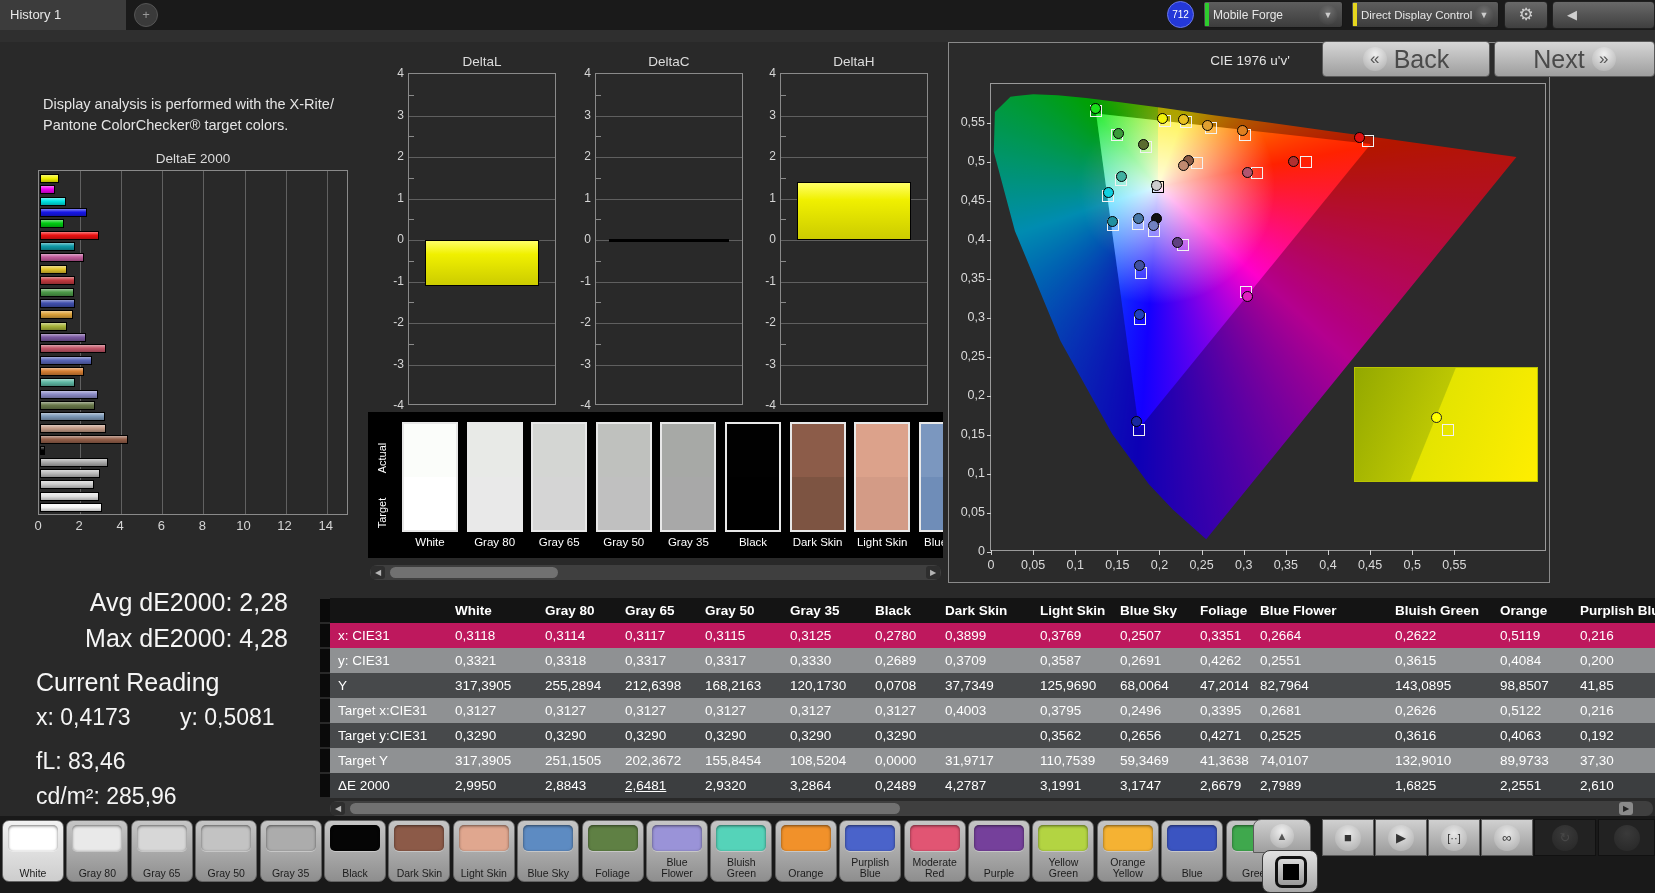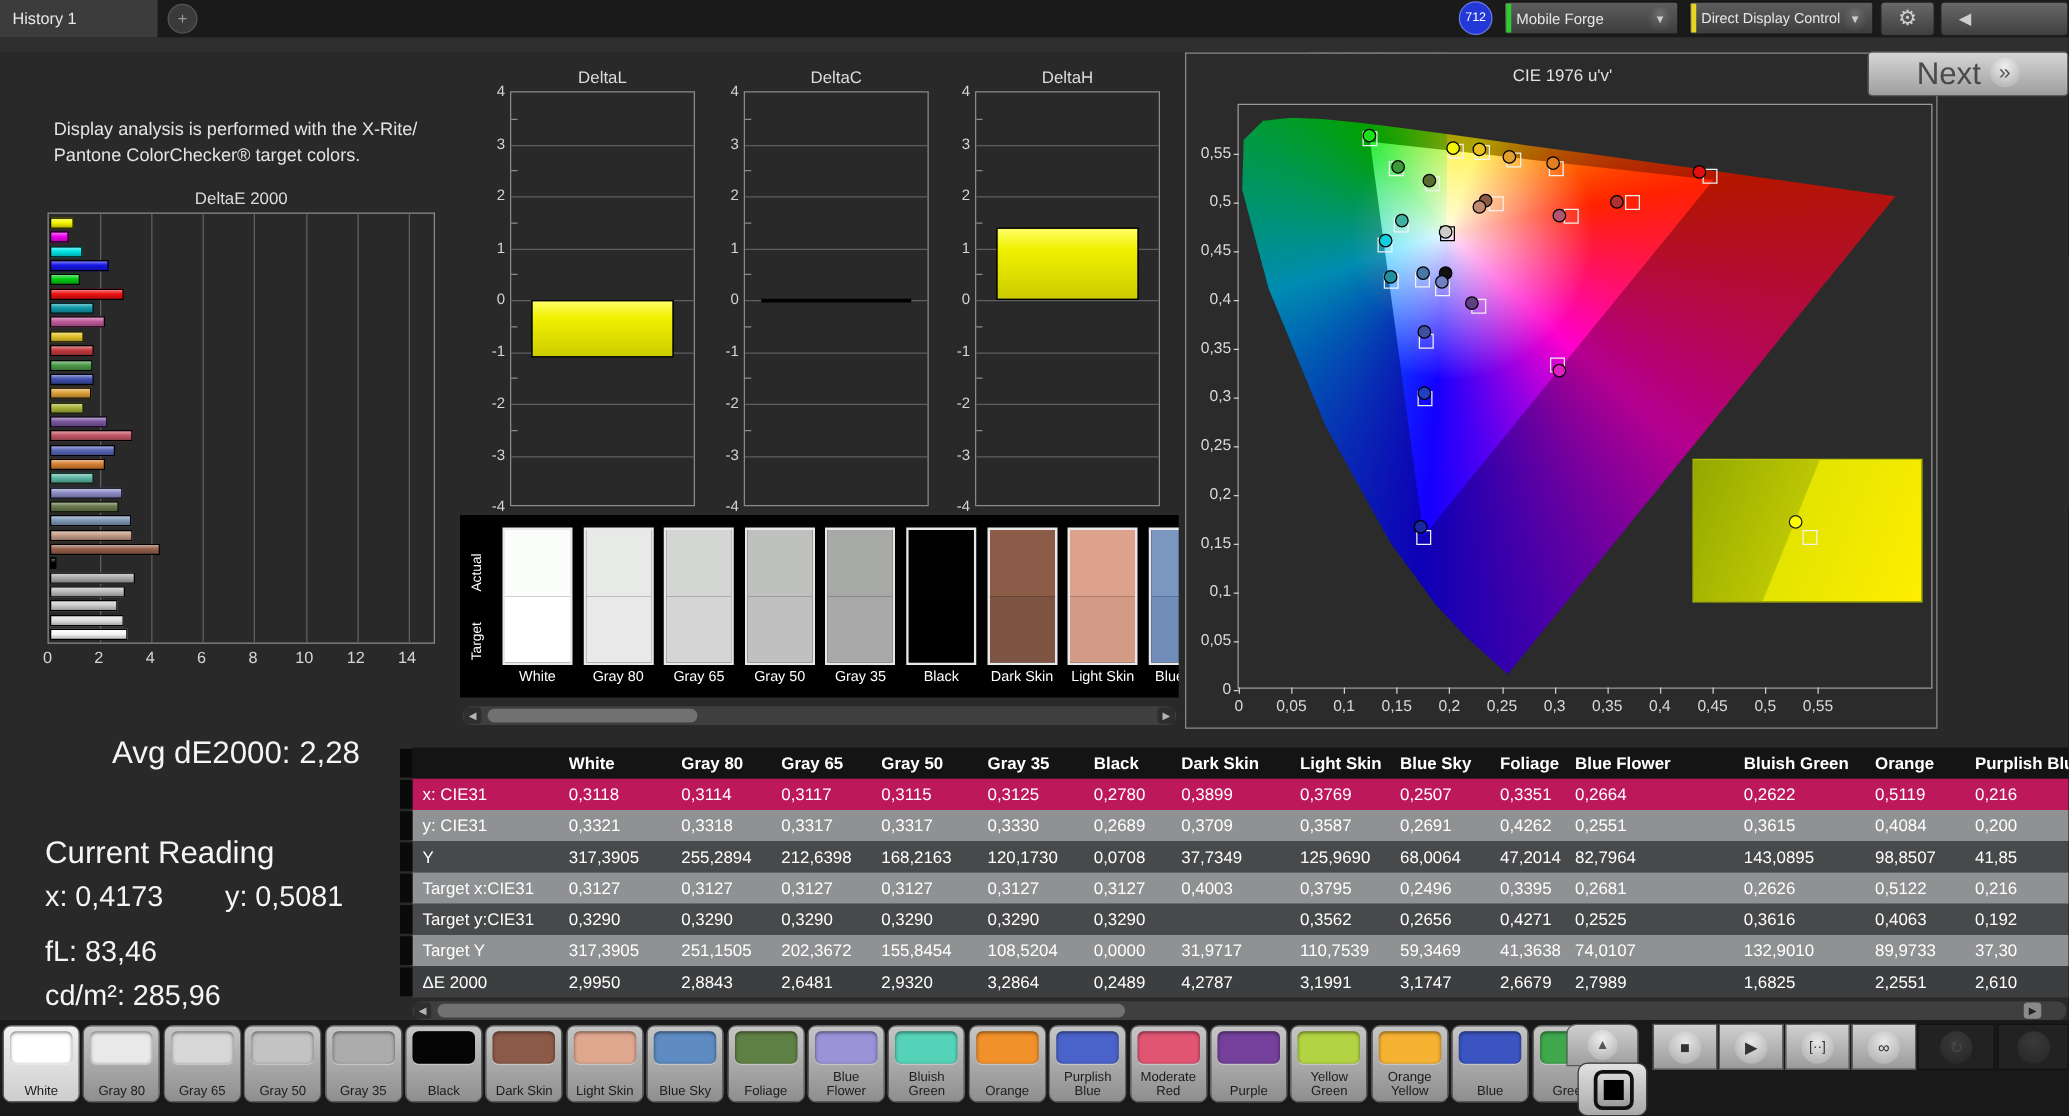--- a/index.html
+++ b/index.html
@@ -352,20 +352,21 @@
         <div class="tg" style="left: 255.255px; top: 208.26px;"></div>
         <div class="pt" style="left: 256.939px; top: 212.94px; background: rgb(224, 32, 192);"></div>
         <div class="tg" style="left: 149.109px; top: 234.78px;"></div>
         <div class="pt" style="left: 148.267px; top: 230.1px; background: rgb(32, 64, 192);"></div>
         <div class="tg" style="left: 148.267px; top: 346.32px;"></div>
         <div class="pt" style="left: 145.739px; top: 337.74px; background: rgb(24, 40, 160);"></div>
       </div>
   </div>
 
   <div class="abs bigstat" style="top:588px;">Avg dE2000: 2,28</div>
+  <div class="abs bigstat" style="top:624px;">Max dE2000: 4,28</div>
   <div class="abs midstat" style="top:668px;">Current Reading</div>
   <div class="abs smstat" style="top:704px;">x: 0,4173</div>
   <div class="abs smstat" style="top:704px;left:180px;">y: 0,5081</div>
   <div class="abs smstat" style="top:748px;">fL: 83,46</div>
   <div class="abs smstat" style="top:783px;">cd/m²: 285,96</div>
 
   <div id="table">
       <div class="trow abs" style="top: 598px; background: rgb(20, 20, 20);">
         <div class="tcell" style="width: 117px; padding-left: 8px; font-weight: bold;"></div>
         <div class="tcell" style="width: 90px; font-weight: bold;">White</div>
@@ -489,21 +490,21 @@
         <div class="tcell" style="width: 135px;">74,0107</div>
         <div class="tcell" style="width: 105px;">132,9010</div>
         <div class="tcell" style="width: 80px;">89,9733</div>
         <div class="tcell" style="width: 100px;">37,30</div>
       </div>
       <div class="gut abs" style="top: 749px;"></div>
       <div class="trow abs" style="top: 773px; background: rgb(60, 62, 64);">
         <div class="tcell" style="width: 117px; padding-left: 8px;">ΔE 2000</div>
         <div class="tcell" style="width: 90px;">2,9950</div>
         <div class="tcell" style="width: 80px;">2,8843</div>
-        <div class="tcell" style="width: 80px;">2,6481</div>
+        <div class="tcell" style="width: 80px; text-decoration: underline;">2,6481</div>
         <div class="tcell" style="width: 85px;">2,9320</div>
         <div class="tcell" style="width: 85px;">3,2864</div>
         <div class="tcell" style="width: 70px;">0,2489</div>
         <div class="tcell" style="width: 95px;">4,2787</div>
         <div class="tcell" style="width: 80px;">3,1991</div>
         <div class="tcell" style="width: 80px;">3,1747</div>
         <div class="tcell" style="width: 60px;">2,6679</div>
         <div class="tcell" style="width: 135px;">2,7989</div>
         <div class="tcell" style="width: 105px;">1,6825</div>
         <div class="tcell" style="width: 80px;">2,2551</div>
@@ -610,20 +611,24 @@
     <span class="navcirc" style="margin-top:4px;font-size:11px;">▲</span>
   </div>
   <div class="abs" style="left:1262px;top:850px;width:56px;height:43px;border-radius:8px;background:linear-gradient(#e2e2e2,#a8a8a8);border:1px solid #3a3a3a;box-sizing:border-box;z-index:6;">
     <div style="position:absolute;left:12px;top:5px;width:32px;height:32px;border:3px solid #111;border-radius:7px;background:linear-gradient(#d8d8d8,#9a9a9a);box-sizing:border-box;">
       <div style="position:absolute;left:5px;top:5px;width:16px;height:16px;background:#000;"></div>
     </div>
   </div>
 
   <div id="transport"></div>
 
+  <div class="abs navbtn" style="left:1322px;width:168px;">
+    <span class="navcirc">«</span>
+    <span>Back</span>
+  </div>
   <div class="abs navbtn" style="left:1494px;width:161px;">
     <span>Next</span>
     <span class="navcirc">»</span>
   </div>
 <div class="mini-title" style="left: 408px;">DeltaL</div>
     <div class="mini-plot" style="left: 408px;">
       <div class="hline" style="top: 41.5px;"></div>
       <div class="mtick" style="top: 20.75px;"></div>
       <div class="hline" style="top: 83px;"></div>
       <div class="mtick" style="top: 62.25px;"></div>

